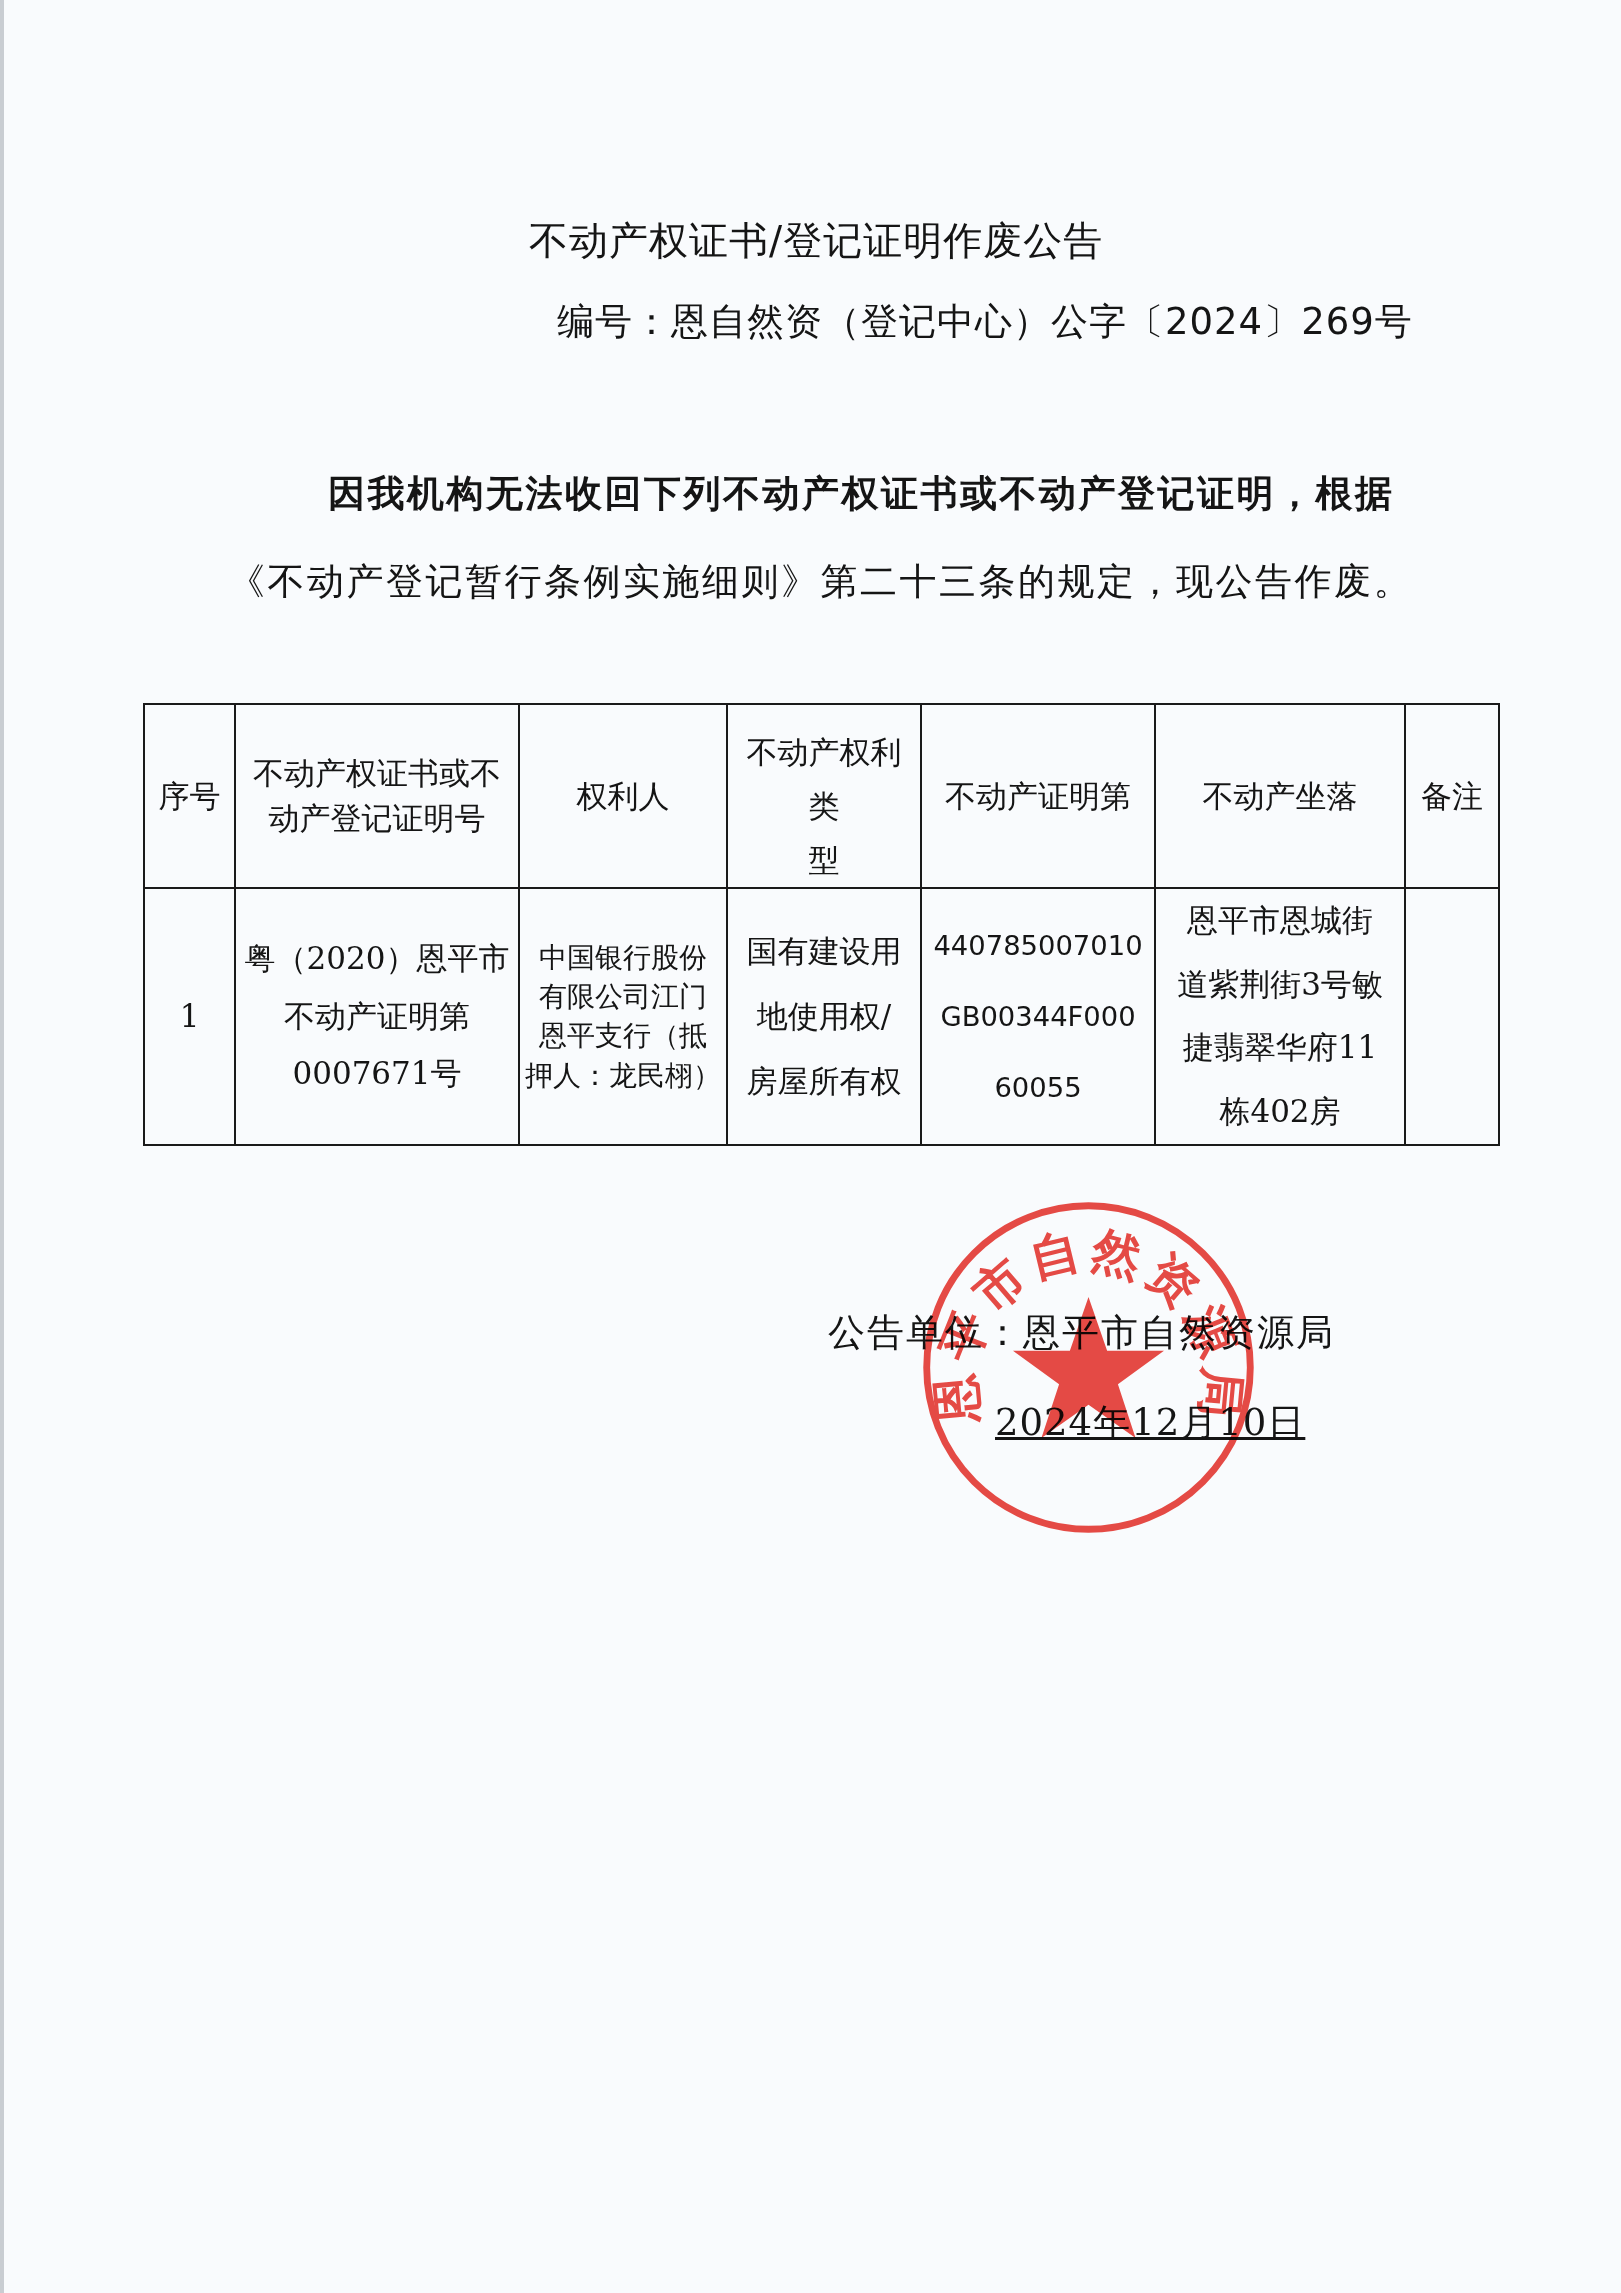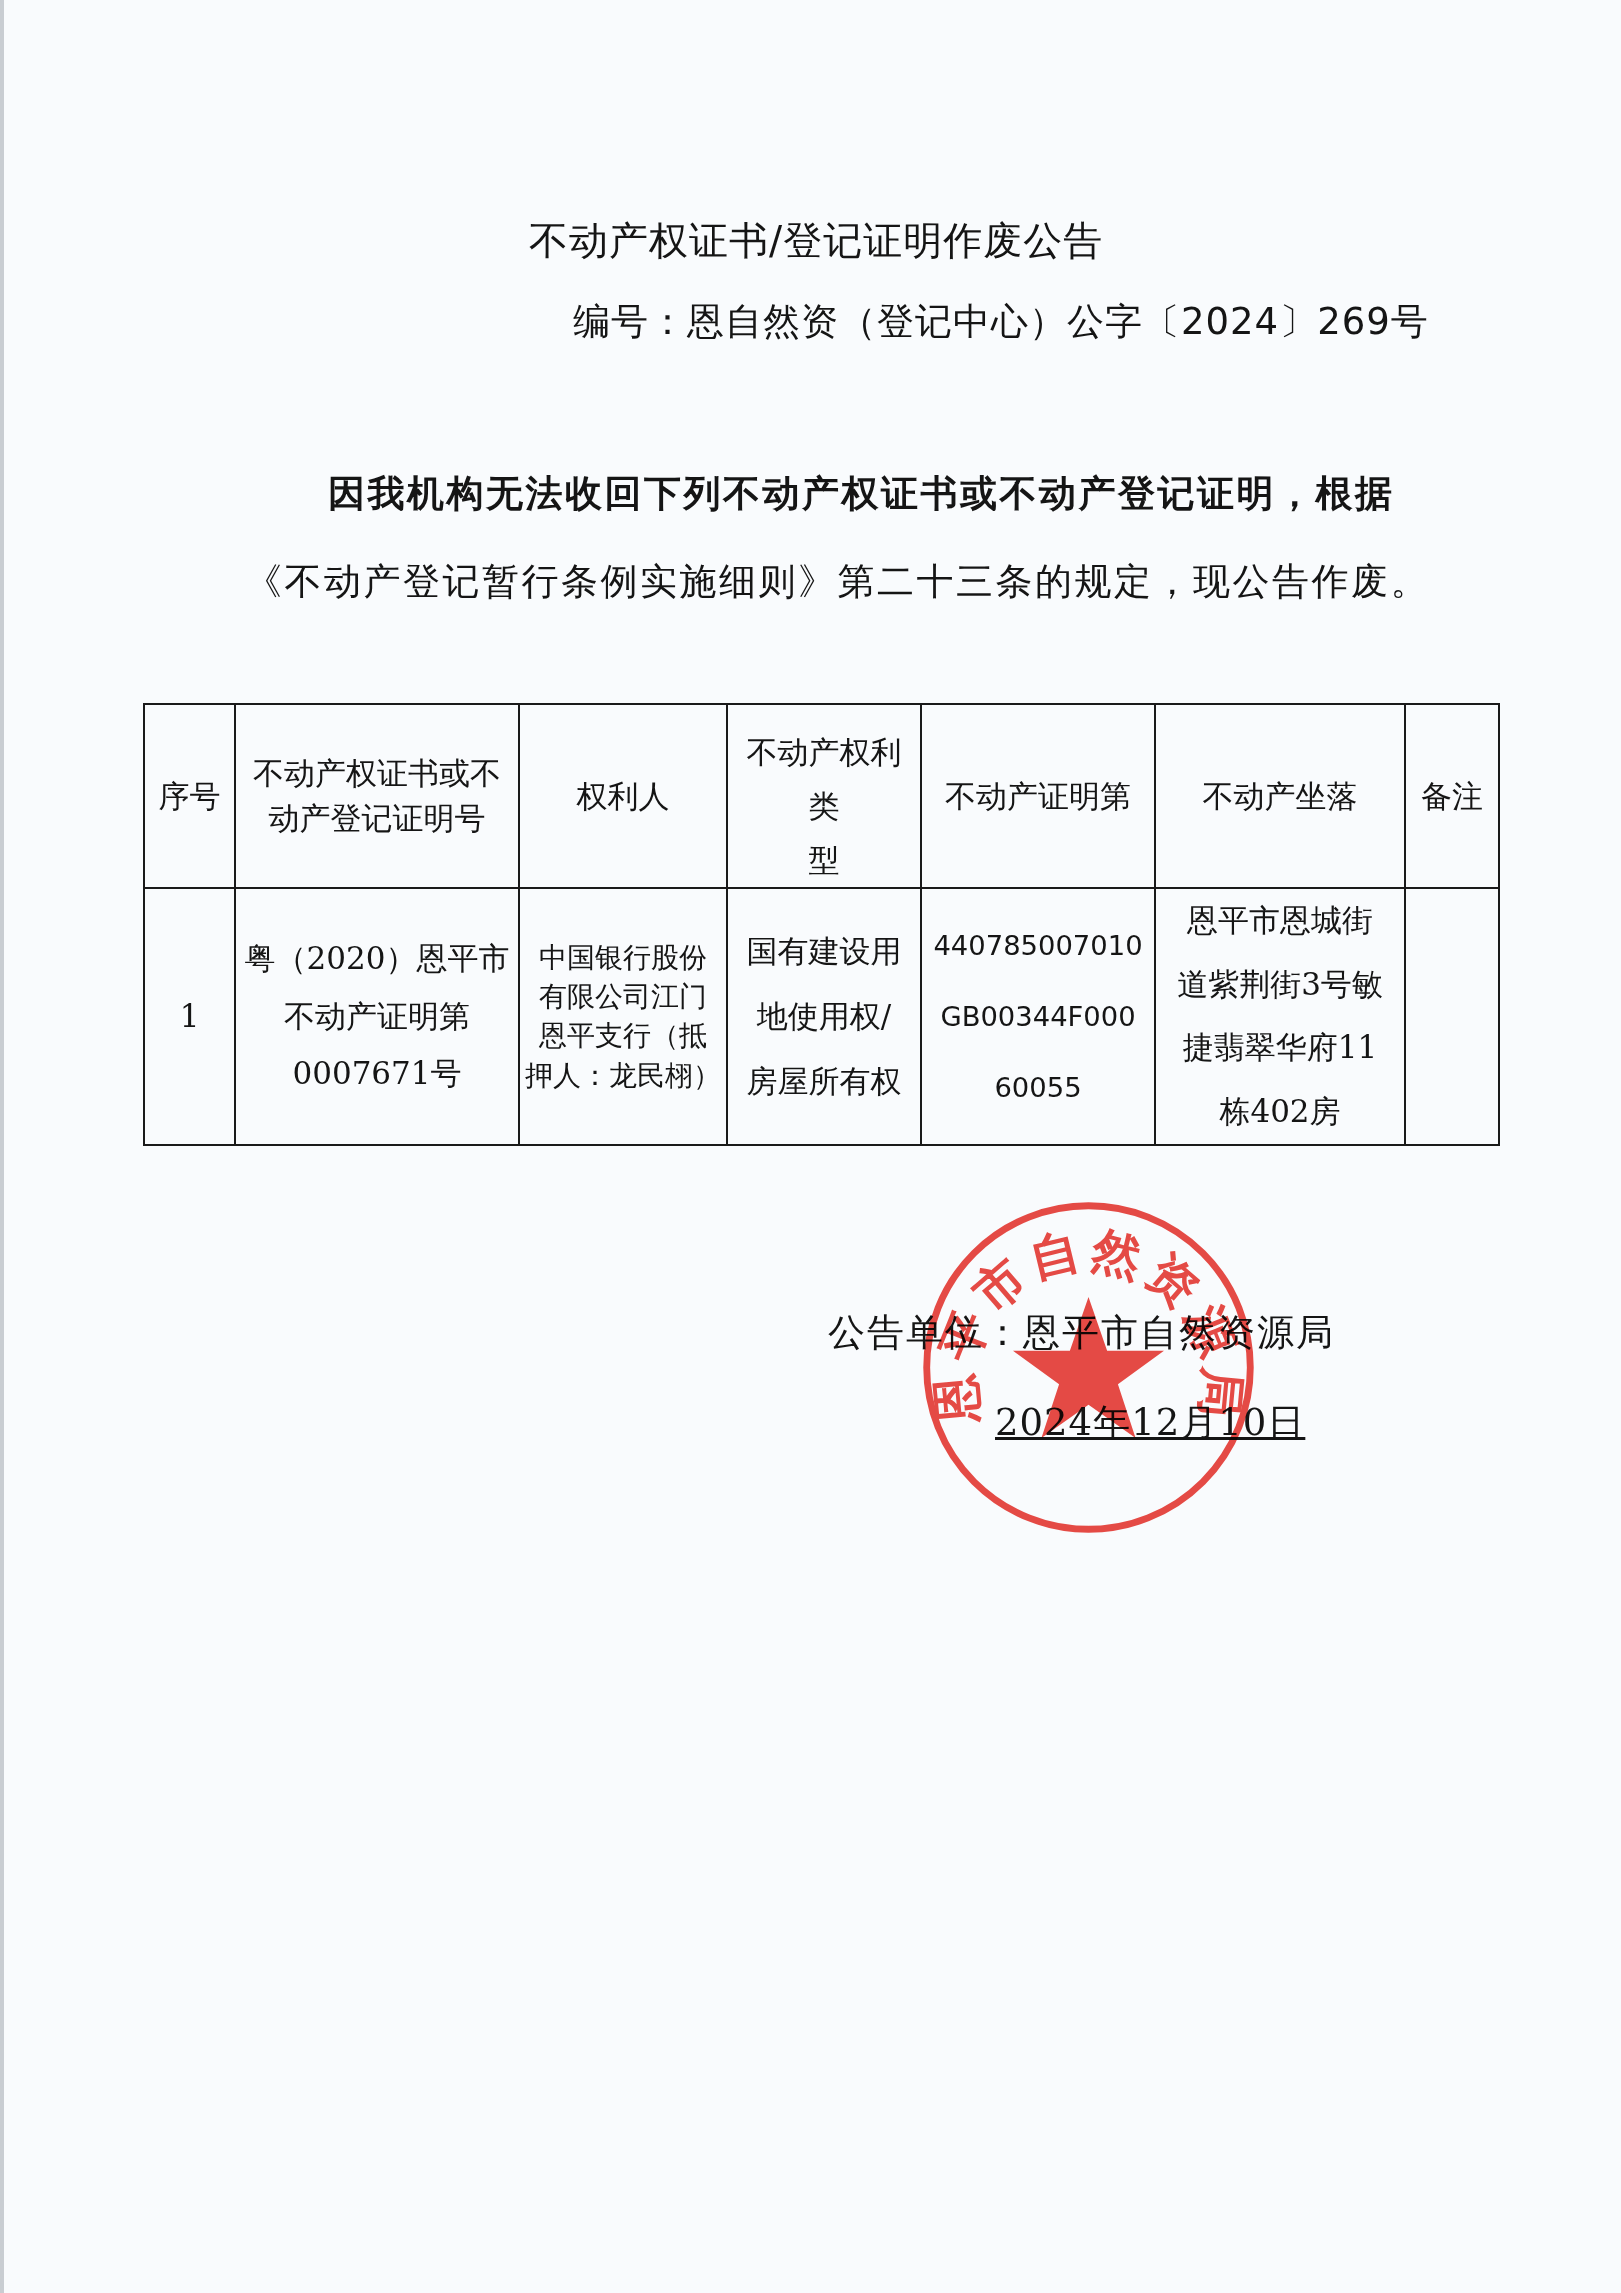--- a/index.html
+++ b/index.html
@@ -11,25 +11,25 @@
   }
   .abs { position: absolute; white-space: nowrap; }
   .title {
     left: 529px; top: 214px;
     font-family: "DejaVu Sans", "Liberation Sans", sans-serif;
     font-size: 39px; letter-spacing: 1px;
   }
   .docno {
     left: 557px; top: 297px;
     font-family: "DejaVu Sans", "Liberation Sans", sans-serif;
-    font-size: 37px; letter-spacing: 1px; margin-left: 16px;
+    font-size: 37px; letter-spacing: 1px;
   }
   .para { font-size: 37px; letter-spacing: 2.5px; }
   .p1 { left: 328px; top: 469px; font-weight: bold; }
-  .p2 { left: 245px; top: 557px; }
+  .p2 { left: 228px; top: 557px; }
 
   table.notice {
     position: absolute; left: 143px; top: 703px;
     border-collapse: collapse; table-layout: fixed;
     border: 2.9px solid #1a1a1a;
   }
   table.notice td, table.notice th {
     border: 2px solid #1a1a1a; text-align: center; vertical-align: middle;
     font-weight: normal; font-size: 31px; line-height: 1.45; padding: 0 3.9px;
     white-space: pre-line;

